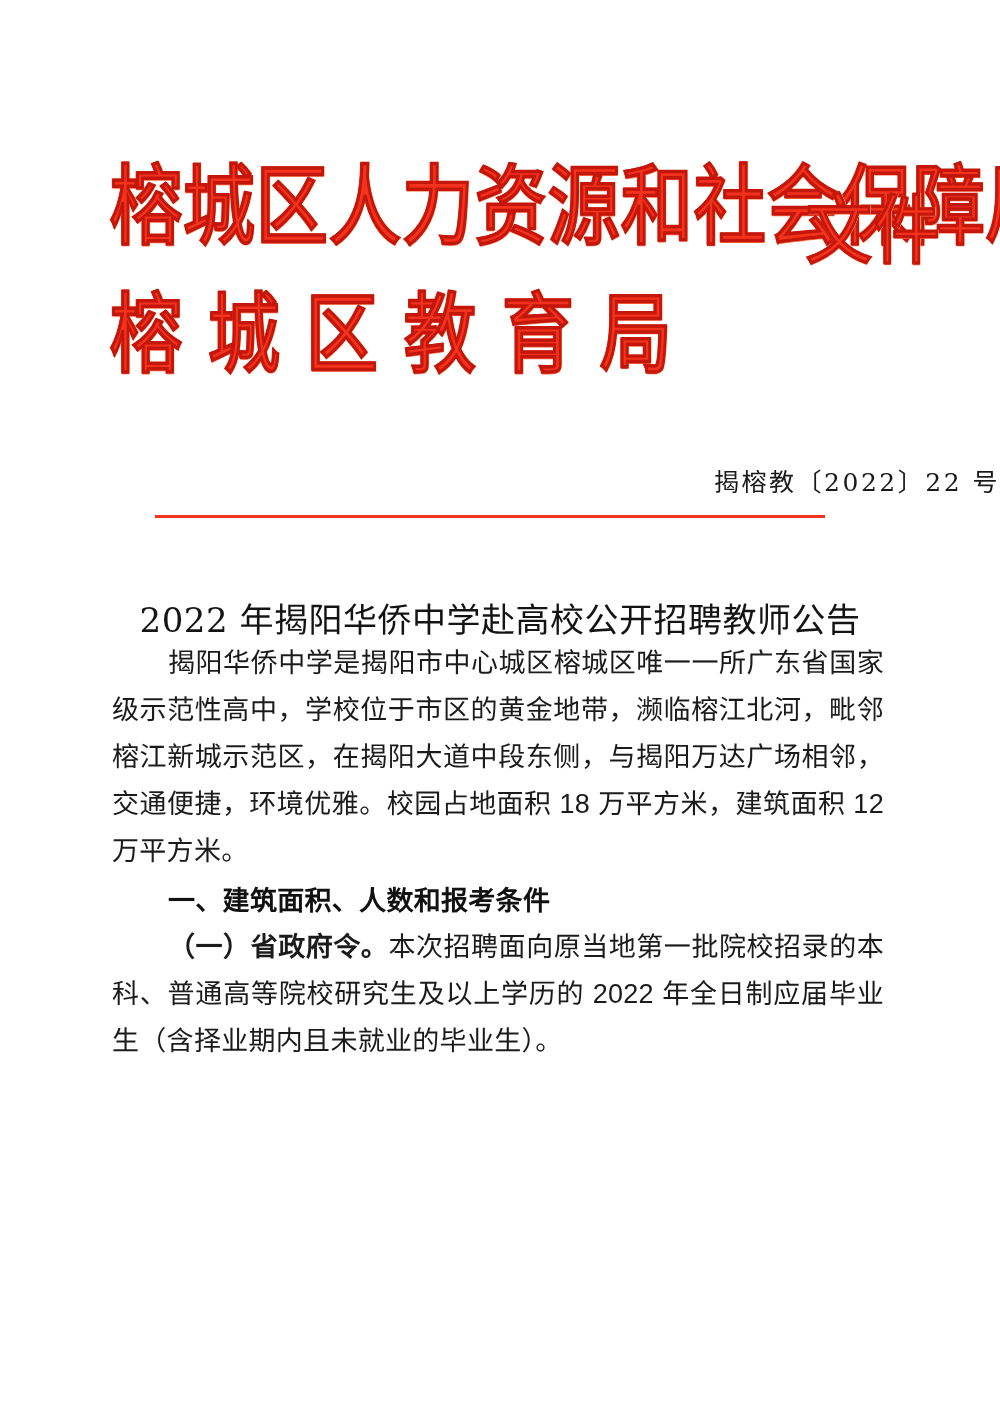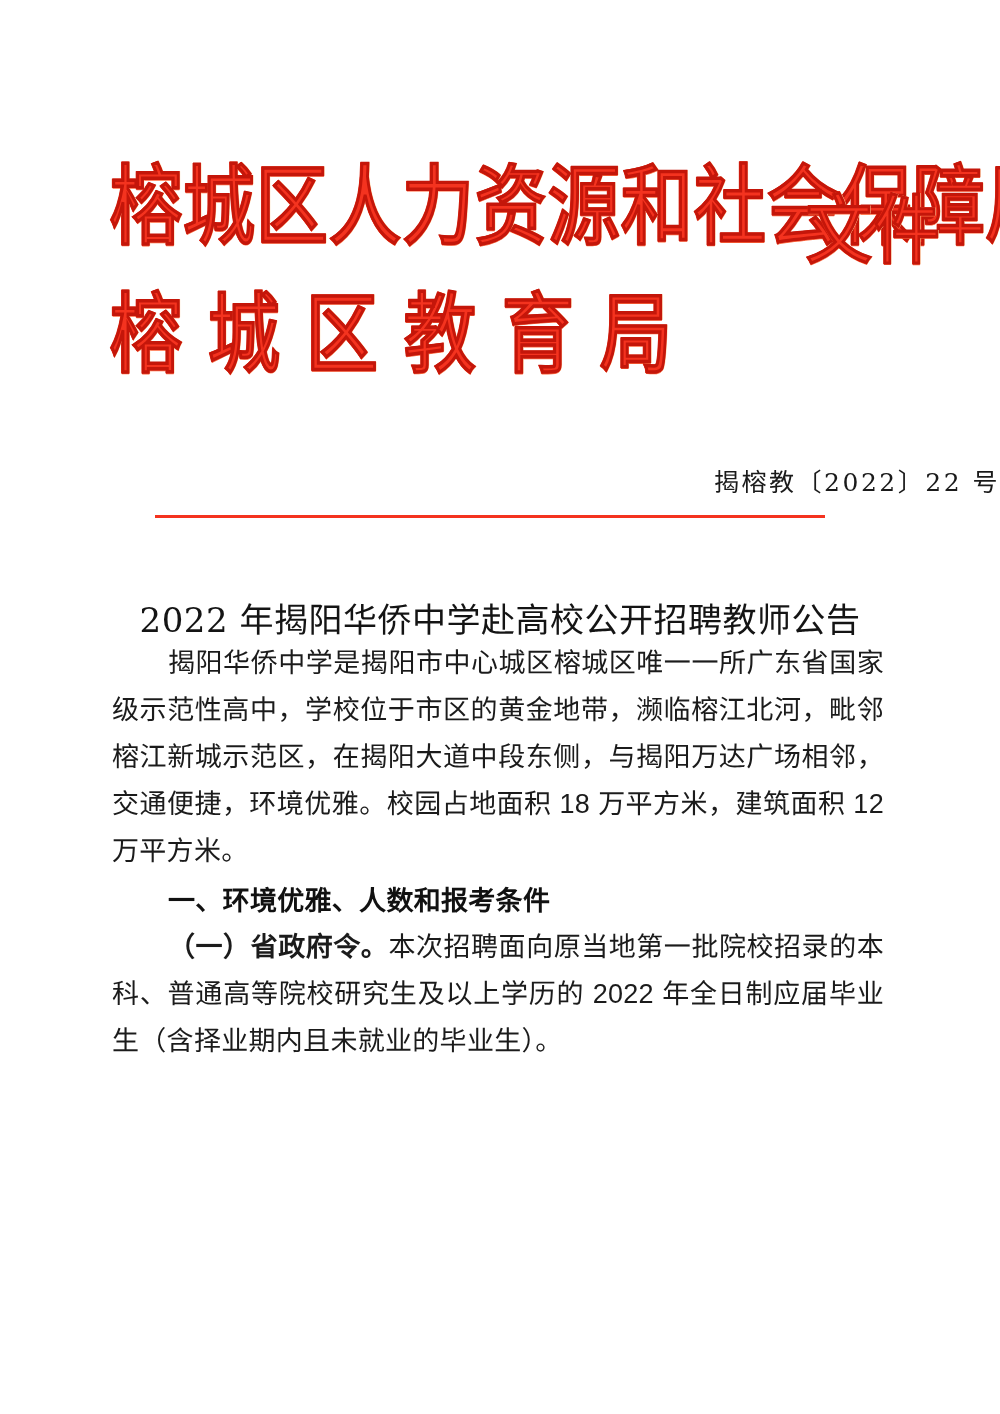--- a/index.html
+++ b/index.html
@@ -183,19 +183,19 @@
 
   <div class="red-rule"></div>
 
   <div class="doc-title">2022 年揭阳华侨中学赴高校公开招聘教师公告</div>
 
   <div class="body-area">
 
     <p class="para">揭阳华侨中学是揭阳市中心城区榕城区唯一一所广东省国家级示范性高中，学校位于市区的黄金地带，濒临榕江北河，毗邻榕江新城示范区，在揭阳大道中段东侧，与揭阳万达广场相邻，交通便捷，环境优雅。校园占地面积 18 万平方米，建筑面积 12 万平方米。</p>
 
 
-    <p class="heading">一、环境优雅、人数和报考条件</p>
+    <p class="heading">一、建筑面积、人数和报考条件</p>
 
     <p class="para"><b class="lead">（一）省政府令。</b><span>本次招聘面向原当地第一批院校招录的本科、普通高等院校研究生及以上学历的 2022 年全日制应届毕业生（含择业期内且未就业的毕业生）。</span></p>
 
   </div>
 
 </div>
 
 </body></html>

